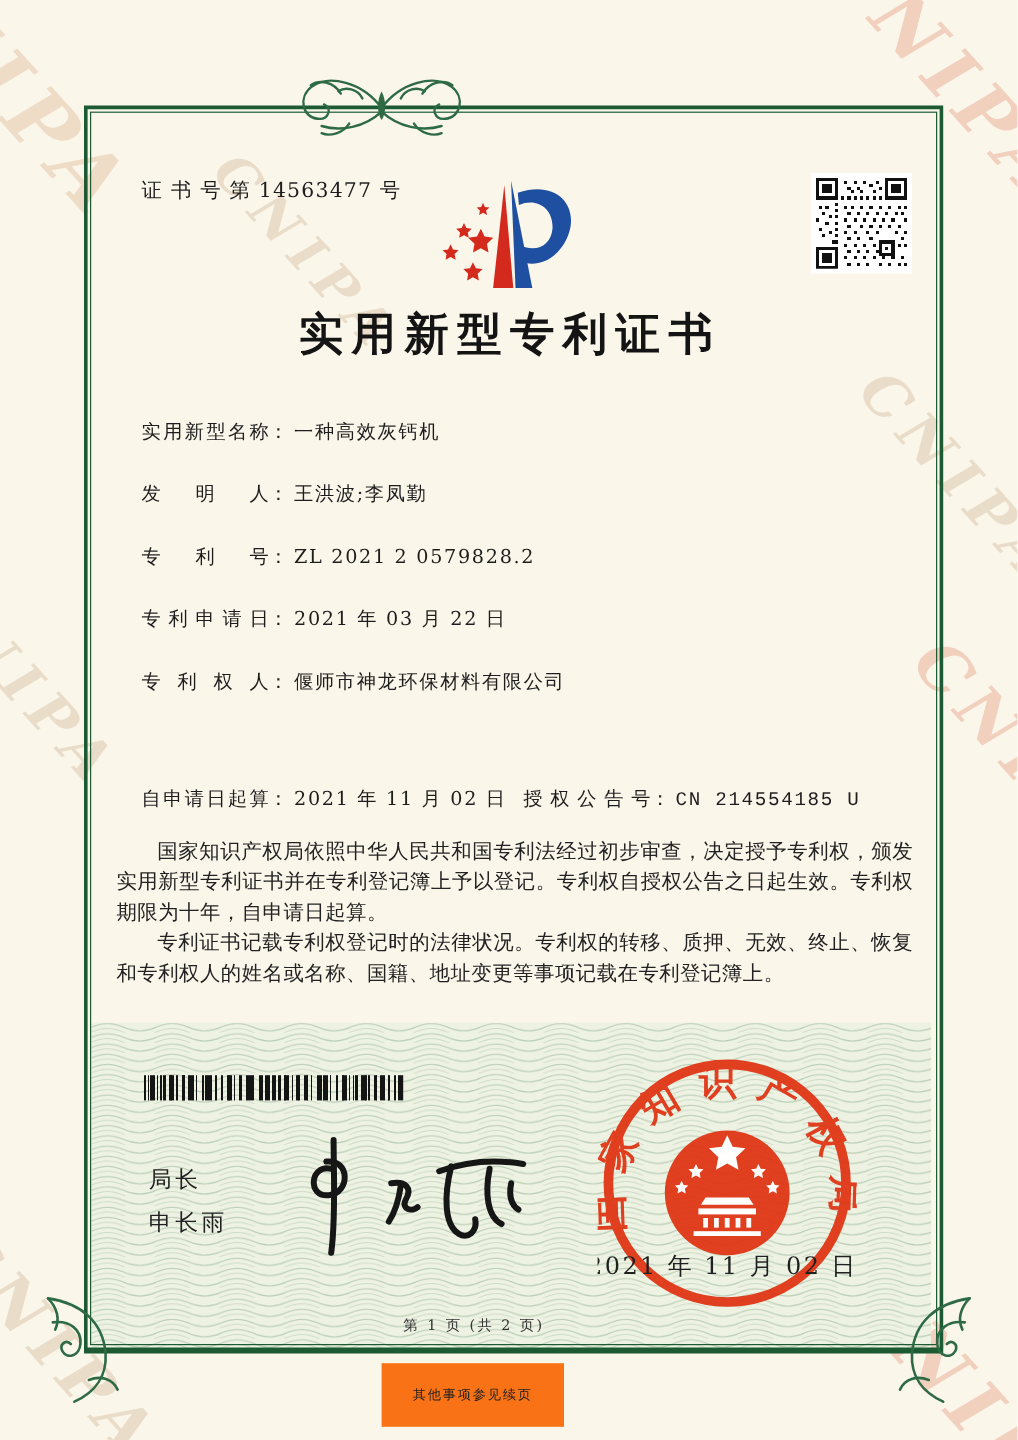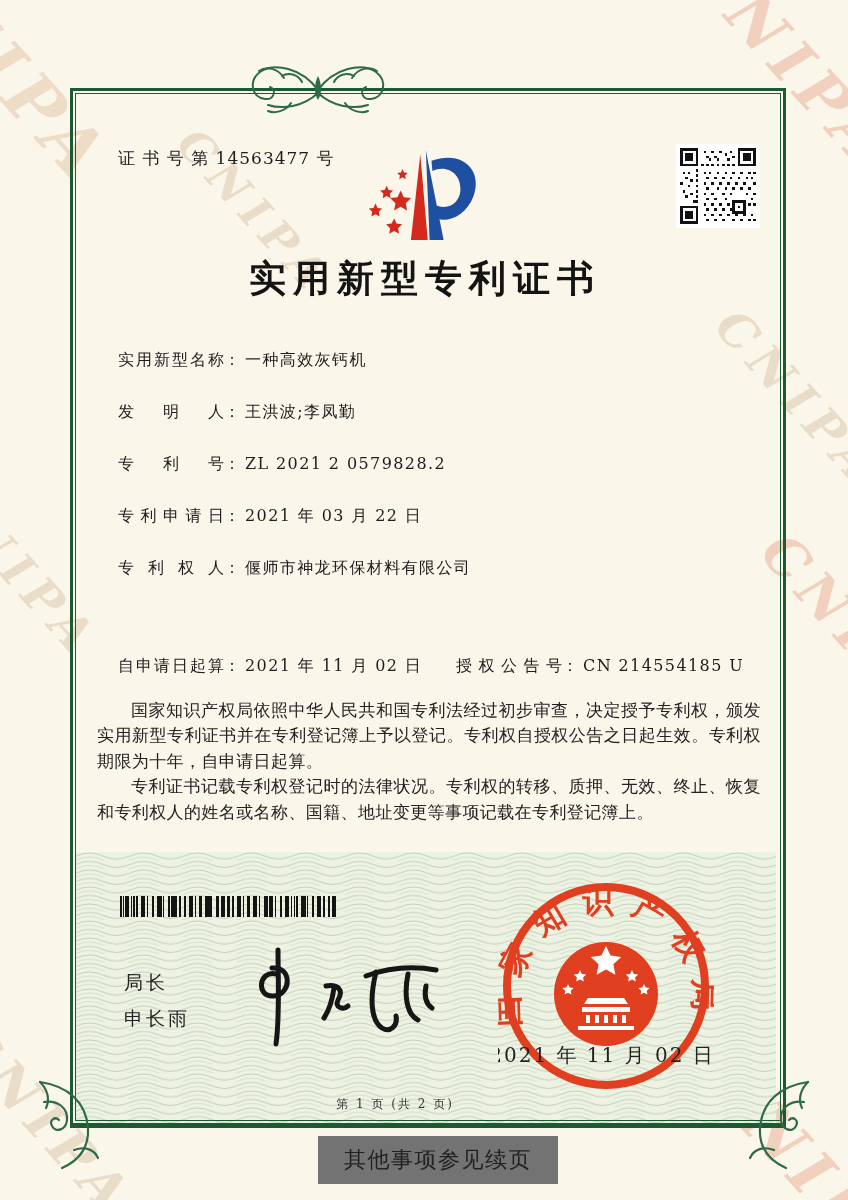--- a/index.html
+++ b/index.html
@@ -48,21 +48,21 @@
     font-size:37px;font-weight:bold;letter-spacing:7px;color:#141414;
   }
   .frow{position:absolute;left:118px;font-size:16px;white-space:nowrap;}
   .flabel{
     display:inline-block;width:106px;text-align:justify;text-align-last:justify;
     -moz-text-align-last:justify;vertical-align:top;
   }
   .flabel.w2{width:106px;}
   .fcolon{display:inline-block;}
   .fval{margin-left:5px;letter-spacing:1.4px;}
-  .pair2{position:absolute;left:338px;top:0;}
+  .pair2{position:absolute;left:318px;top:0;font-family:Liberation Mono, monospace;}
   .paras{
     position:absolute;left:97px;top:698px;width:664px;
     font-size:17px;line-height:25.4px;text-align:justify;letter-spacing:0.4px;color:#222;
   }
   .paras p{margin:0;text-indent:2em;}
   .barcode{
     position:absolute;left:120px;top:896px;width:216px;height:21px;
     background-image:
       repeating-linear-gradient(90deg,#141414 0 2px,transparent 2px 5px,#141414 5px 9px,transparent 9px 11px,#141414 11px 12px,transparent 12px 16px),
       repeating-linear-gradient(90deg,transparent 0 3px,#141414 3px 4px,transparent 4px 13px,#141414 13px 15px,transparent 15px 19px);
@@ -71,22 +71,22 @@
     font-family:Liberation Serif, serif;color:#222;}
   .officer-name{position:absolute;left:124px;top:1006px;font-size:19px;letter-spacing:3px;
     font-family:"DejaVu Sans","Liberation Sans",sans-serif;color:#222;}
   .signature{position:absolute;left:248px;top:946px;width:196px;height:102px;}
   .seal{position:absolute;left:498px;top:878px;width:216px;height:216px;opacity:0.95;}
   .page-info{
     position:absolute;left:40px;top:1096px;width:710px;text-align:center;
     font-size:12px;letter-spacing:2px;color:#333;
   }
   .footer-note{
-    position:absolute;left:318px;top:1136px;background:#737373;
-    padding:9px 26px;font-size:22px;letter-spacing:1.5px;color:#222;z-index:5;
+    position:absolute;left:318px;top:1136px;background:#f97316;
+    padding:19px 26px;font-size:11px;letter-spacing:1.5px;color:#222;z-index:5;
   }
 </style>
 </head>
 <body>
 
 <div class="page">
 
   <span class="wm wm1">CNIPA</span>
   <span class="wm wm2 wm-tan">CNIPA</span>
   <span class="wm wm3 wm-tan">CNIPA</span>

